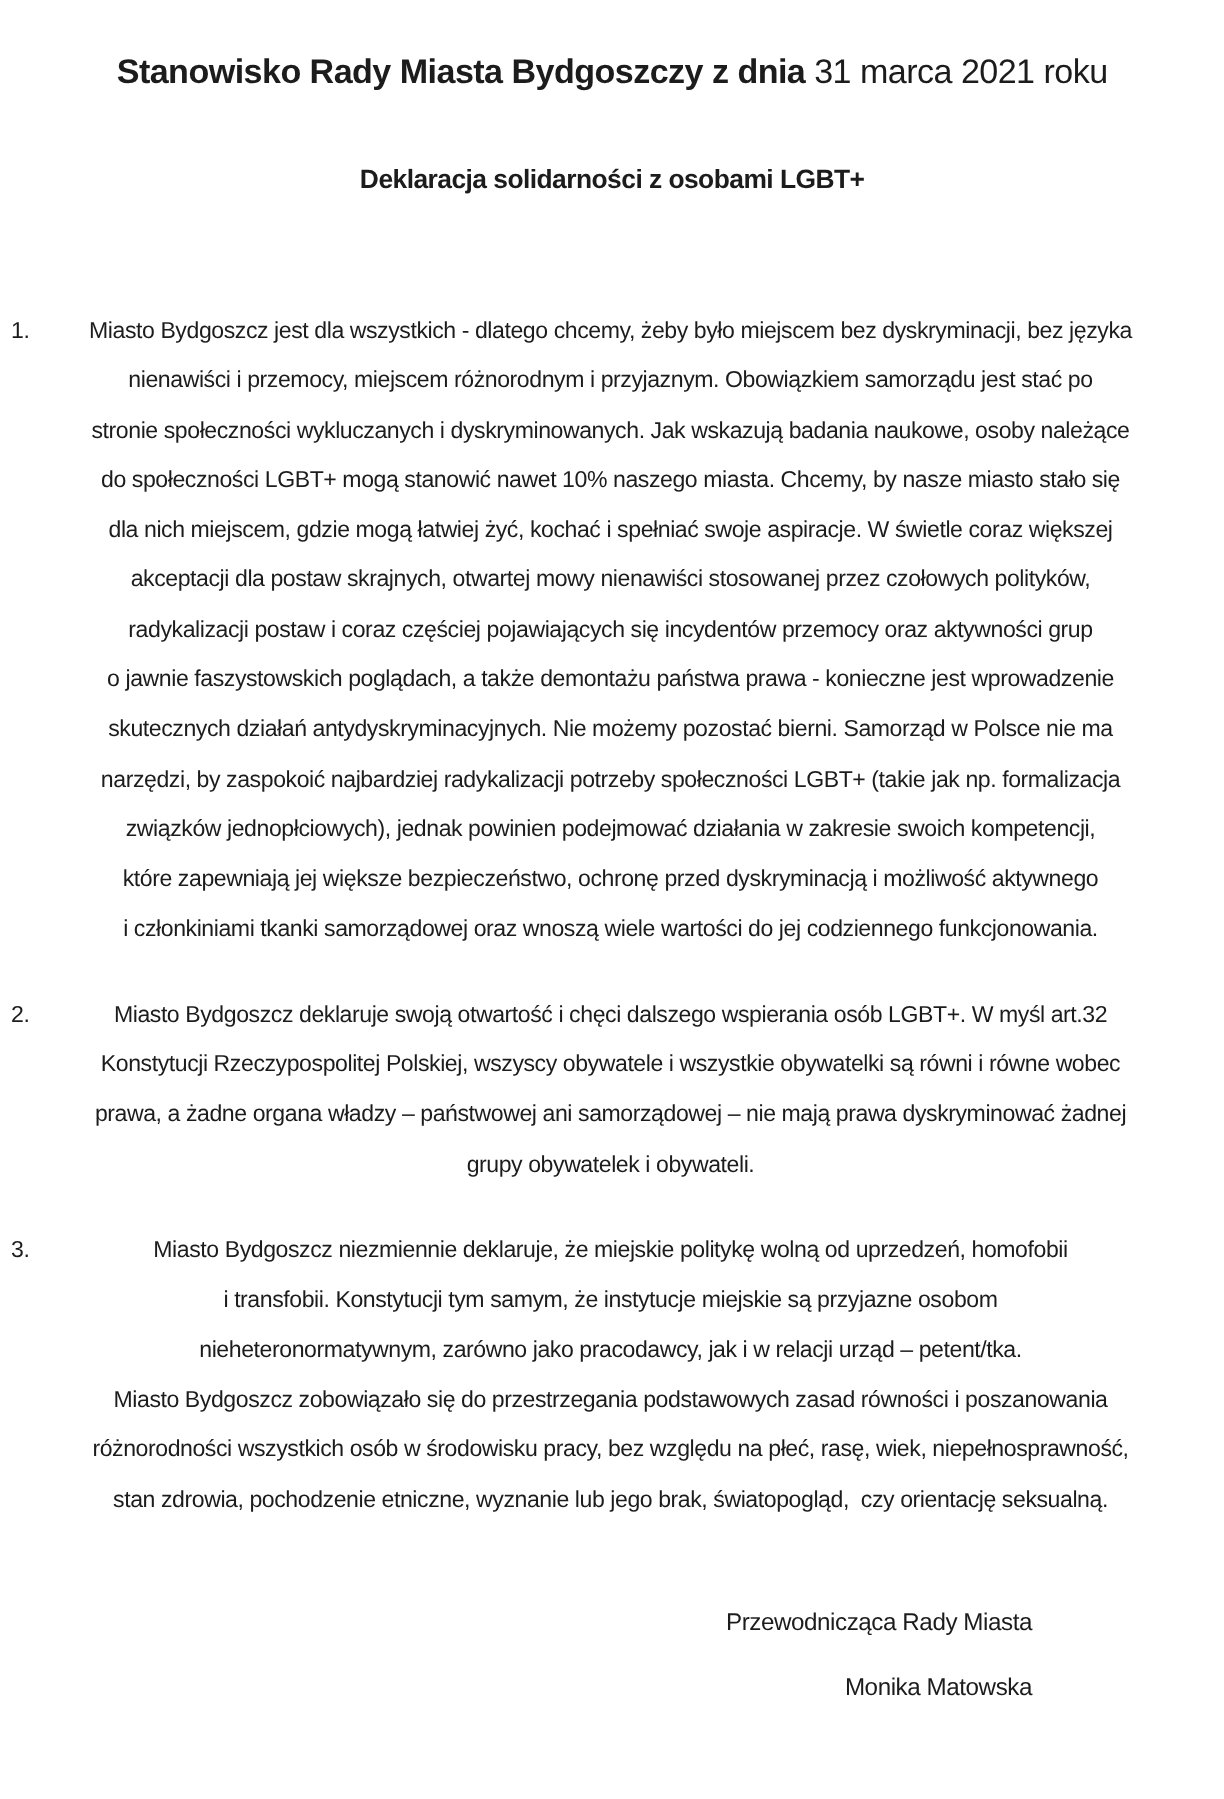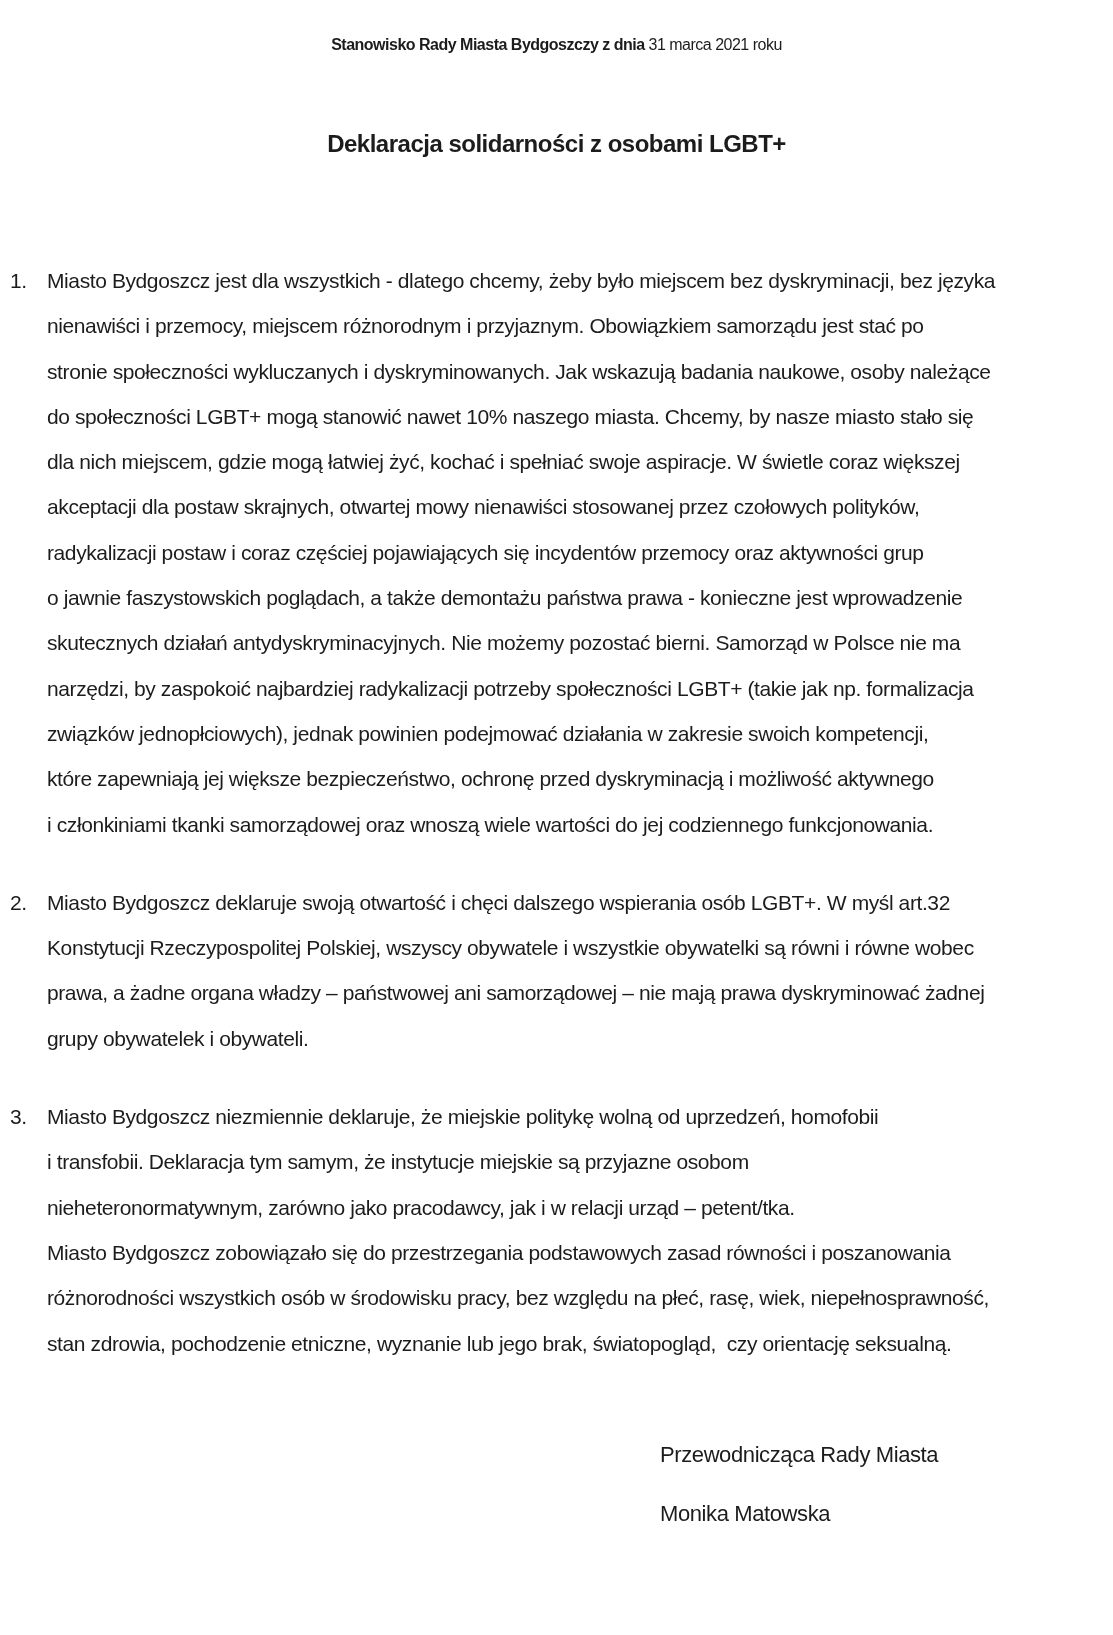--- a/index.html
+++ b/index.html
@@ -8,23 +8,23 @@
     width: 1113px;
     height: 1635px;
     margin: 0 auto;
     background: #ffffff;
     color: #1c1c1c;
     font-family: "Liberation Sans", sans-serif;
     overflow: hidden;
     box-sizing: border-box;
   }
   .doc-header {
-    margin-top: 30px;
+    margin-top: 50px;
     text-align: center;
-    font-size: 16px;
+    font-size: 31px;
     letter-spacing: -0.5px;
     line-height: 30px;
     white-space: pre;
   }
   .doc-header .hdr-bold { font-weight: 700; }
   .doc-title {
     margin: 66px 0 0 0;
     text-align: center;
     font-size: 24px;
     font-weight: 700;
@@ -46,25 +46,26 @@
   .para:last-child { margin-bottom: 0; }
   .para-num {
     flex: 0 0 37px;
     width: 37px;
     line-height: 45.3px;
   }
   .para-body { flex: 1 1 auto; min-width: 0; }
   .line {
     line-height: 45.3px;
     white-space: pre;
+    text-align: center;
   }
   .signature {
     width: fit-content;
     margin: 74px 0 0 660px;
-    text-align: left;
+    text-align: right;
     font-size: 22px;
     letter-spacing: -0.4px;
     line-height: 30px;
   }
   .sig-name { margin-top: 29px; }
 </style>
 </head>
 <body>
 
 <div class="page">
@@ -98,21 +99,21 @@
           <div class="line">Miasto Bydgoszcz deklaruje swoją otwartość i chęci dalszego wspierania osób LGBT+. W myśl art.32</div>
           <div class="line">Konstytucji Rzeczypospolitej Polskiej, wszyscy obywatele i wszystkie obywatelki są równi i równe wobec</div>
           <div class="line">prawa, a żadne organa władzy – państwowej ani samorządowej – nie mają prawa dyskryminować żadnej</div>
           <div class="line">grupy obywatelek i obywateli.</div>
         </div>
       </div>
       <div class="para">
         <div class="para-num">3.</div>
         <div class="para-body">
           <div class="line">Miasto Bydgoszcz niezmiennie deklaruje, że miejskie politykę wolną od uprzedzeń, homofobii</div>
-          <div class="line">i transfobii. Deklaracja tym samym, że instytucje miejskie są przyjazne osobom</div>
+          <div class="line">i transfobii. Konstytucji tym samym, że instytucje miejskie są przyjazne osobom</div>
           <div class="line">nieheteronormatywnym, zarówno jako pracodawcy, jak i w relacji urząd – petent/tka.</div>
           <div class="line">Miasto Bydgoszcz zobowiązało się do przestrzegania podstawowych zasad równości i poszanowania</div>
           <div class="line">różnorodności wszystkich osób w środowisku pracy, bez względu na płeć, rasę, wiek, niepełnosprawność,</div>
           <div class="line">stan zdrowia, pochodzenie etniczne, wyznanie lub jego brak, światopogląd,  czy orientację seksualną.</div>
         </div>
       </div>
     </div>
 
   <div class="signature">
     <div class="sig-role">Przewodnicząca Rady Miasta</div>

